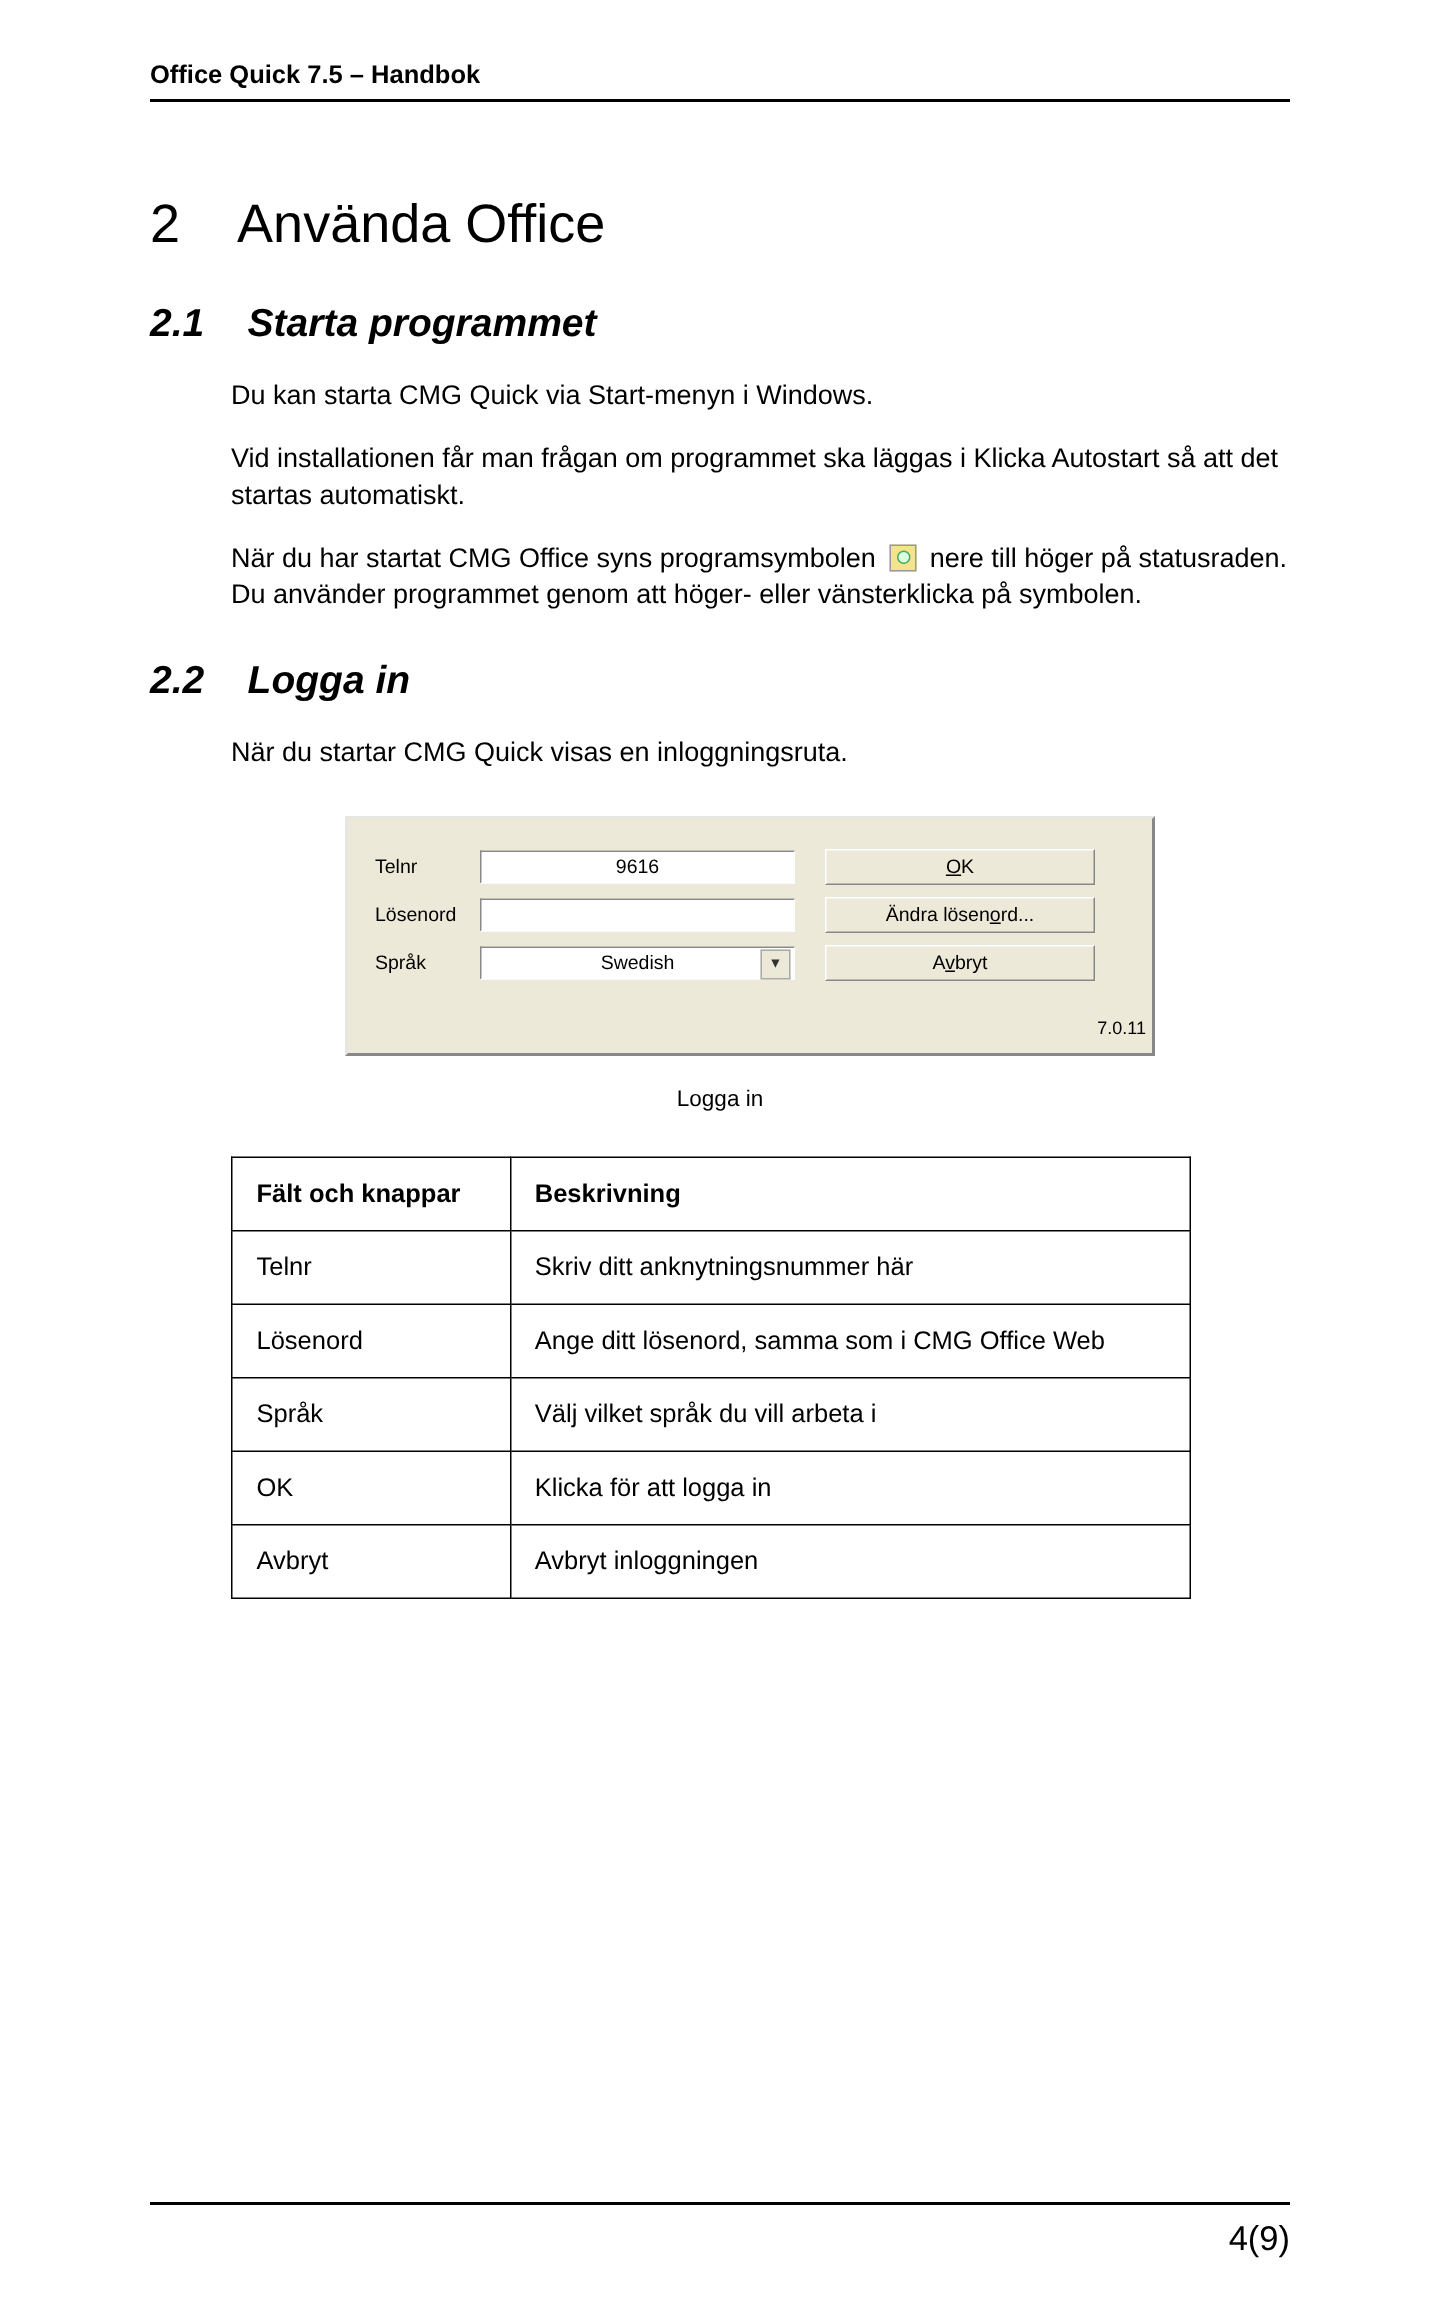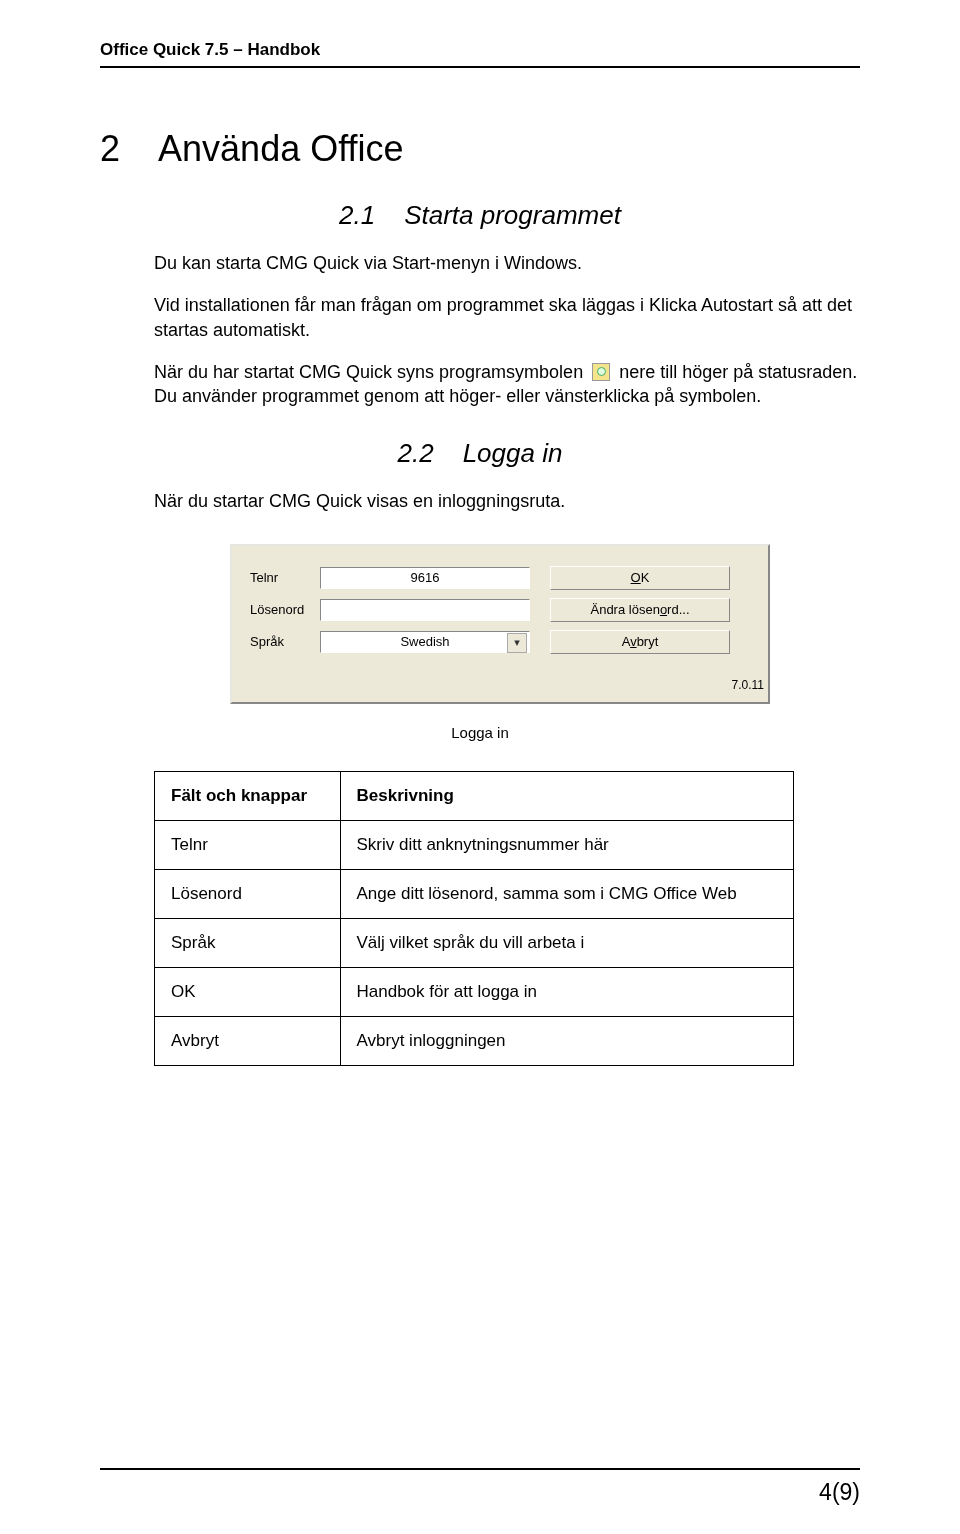--- a/index.html
+++ b/index.html
@@ -28,23 +28,22 @@
     margin: 0 0 60px 0;
   }
   .h1 {
     font-size: 36px;
     font-weight: normal;
     margin: 40px 0 30px 0;
   }
   .h2 {
     font-size: 26px;
     font-style: italic;
-    font-weight: normal;
+    font-weight: bold;
     margin: 30px 0 20px 0;
-    text-align: center;
   }
   .body-text {
     font-size: 18px;
     line-height: 1.35;
     margin: 0 0 18px 54px;
   }
   .inline-icon {
     display: inline-block;
     width: 18px;
     height: 18px;
@@ -182,21 +181,21 @@
   </div>
 
   <div class="h2">
     <span>2.1</span>&nbsp;&nbsp;&nbsp;
     <span>Starta programmet</span>
   </div>
 
   <p class="body-text">Du kan starta CMG Quick via Start-menyn i Windows.</p>
   <p class="body-text">Vid installationen får man frågan om programmet ska läggas i Klicka Autostart så att det startas automatiskt.</p>
   <p class="body-text">
-    <span>När du har startat CMG Quick syns programsymbolen </span>
+    <span>När du har startat CMG Office syns programsymbolen </span>
     <span class="inline-icon"></span>
     <span> nere till höger på statusraden. Du använder programmet genom att höger- eller vänsterklicka på symbolen.</span>
   </p>
 
   <div class="h2">
     <span>2.2</span>&nbsp;&nbsp;&nbsp;
     <span>Logga in</span>
   </div>
 
   <p class="body-text">När du startar CMG Quick visas en inloggningsruta.</p>
@@ -245,21 +244,21 @@
       <tr>
         <td>Lösenord</td>
         <td>Ange ditt lösenord, samma som i CMG Office Web</td>
       </tr>
       <tr>
         <td>Språk</td>
         <td>Välj vilket språk du vill arbeta i</td>
       </tr>
       <tr>
         <td>OK</td>
-        <td>Handbok för att logga in</td>
+        <td>Klicka för att logga in</td>
       </tr>
       <tr>
         <td>Avbryt</td>
         <td>Avbryt inloggningen</td>
       </tr>
     </tbody>
   </table>
 
   <hr class="footer-rule">
   <div class="page-number">4(9)</div>

